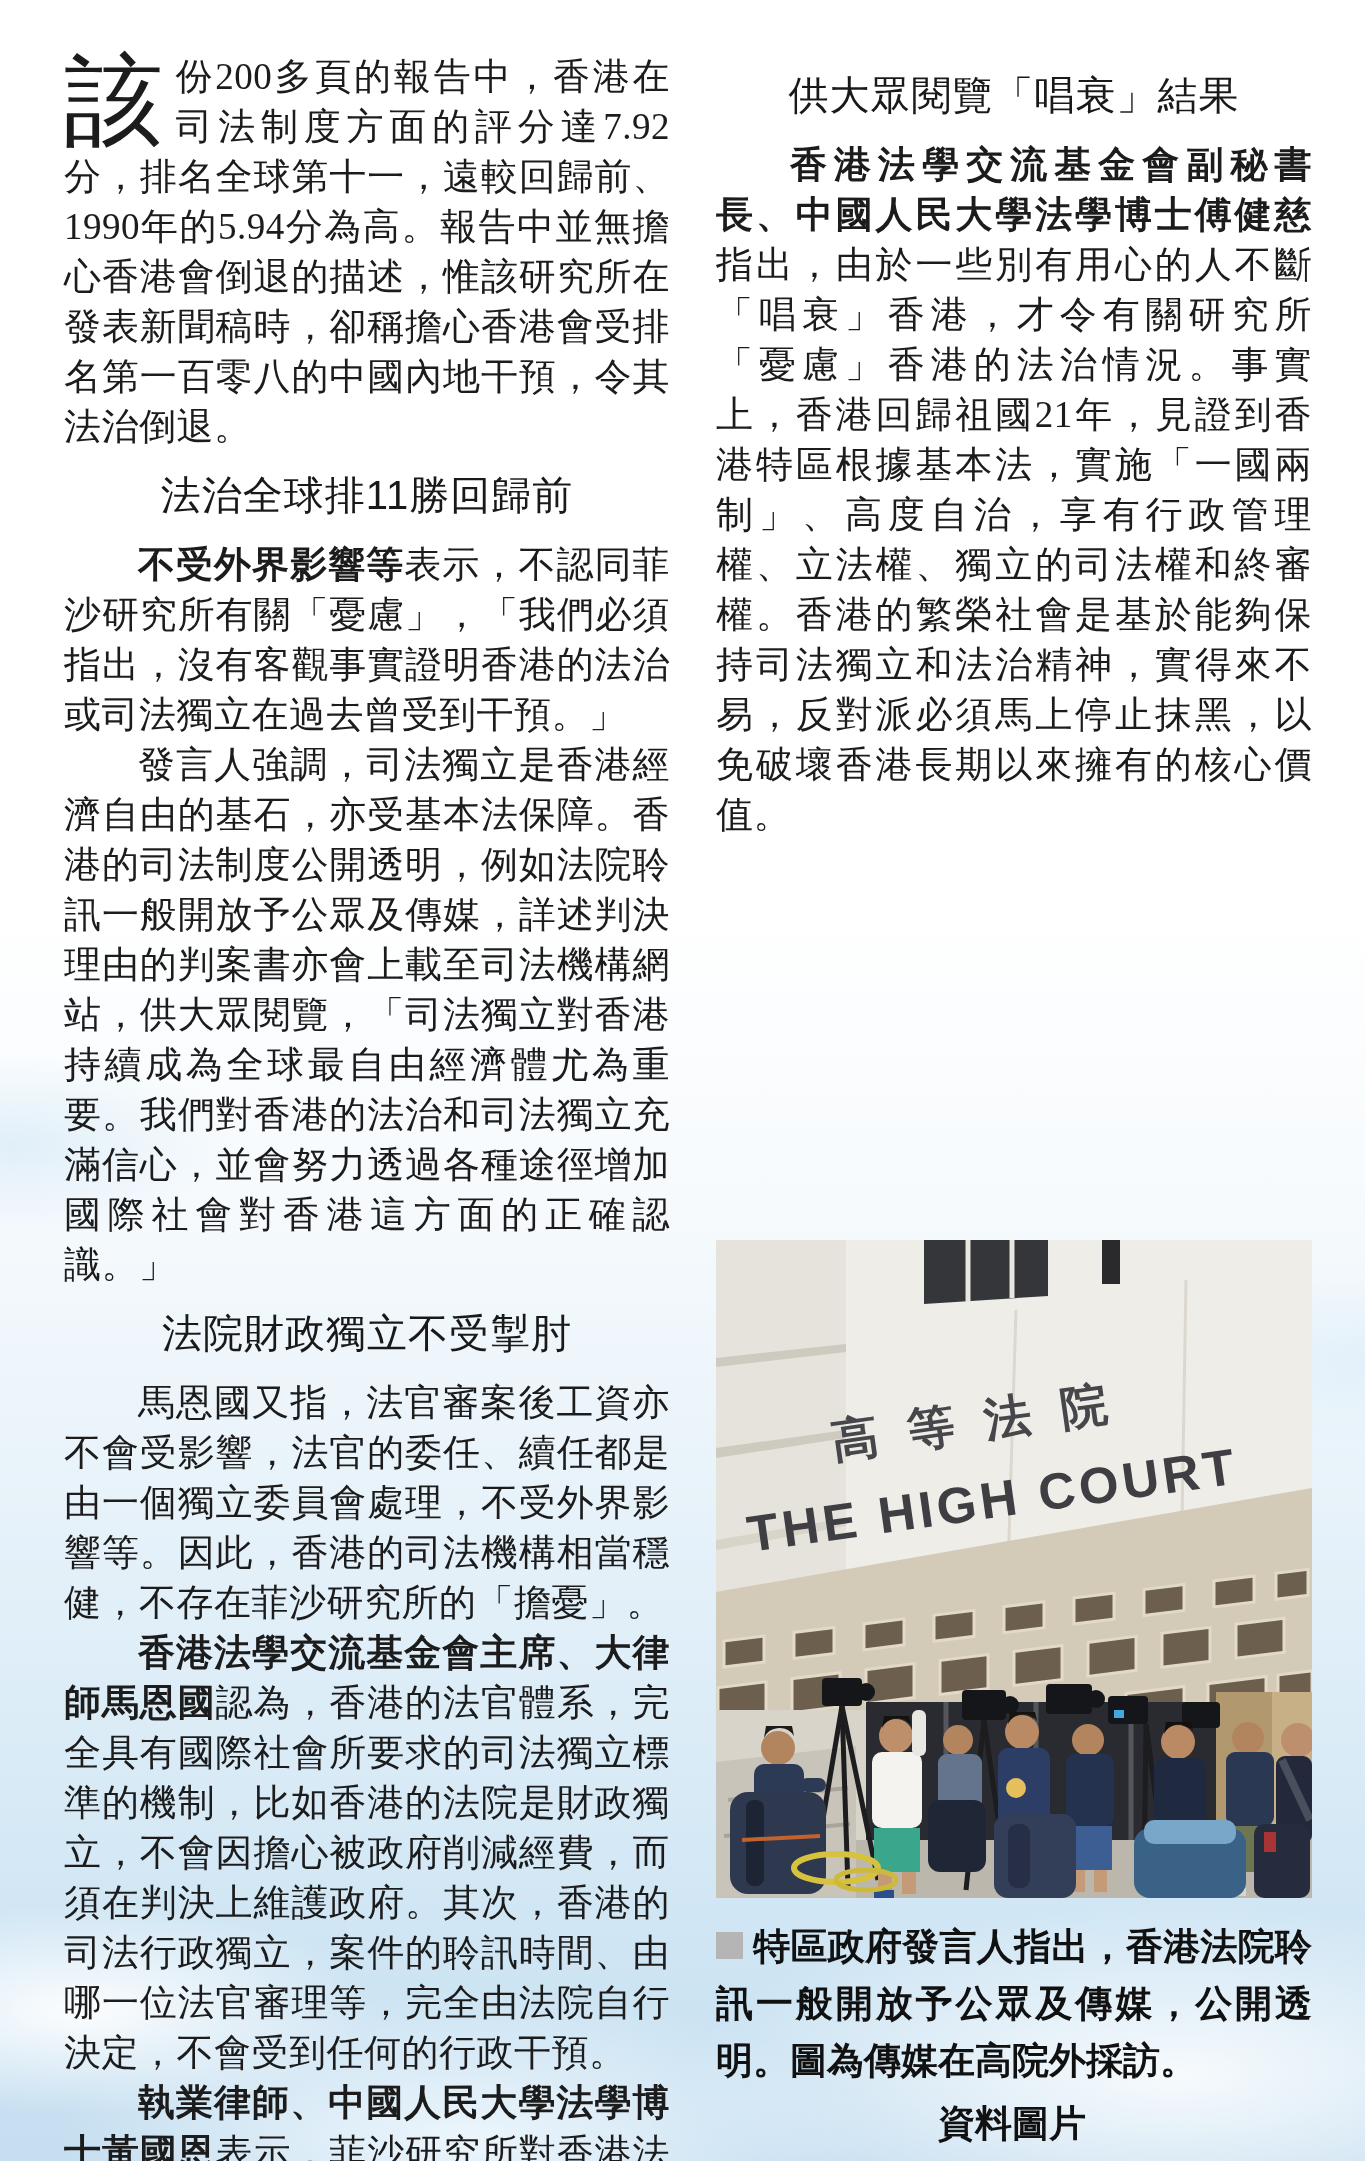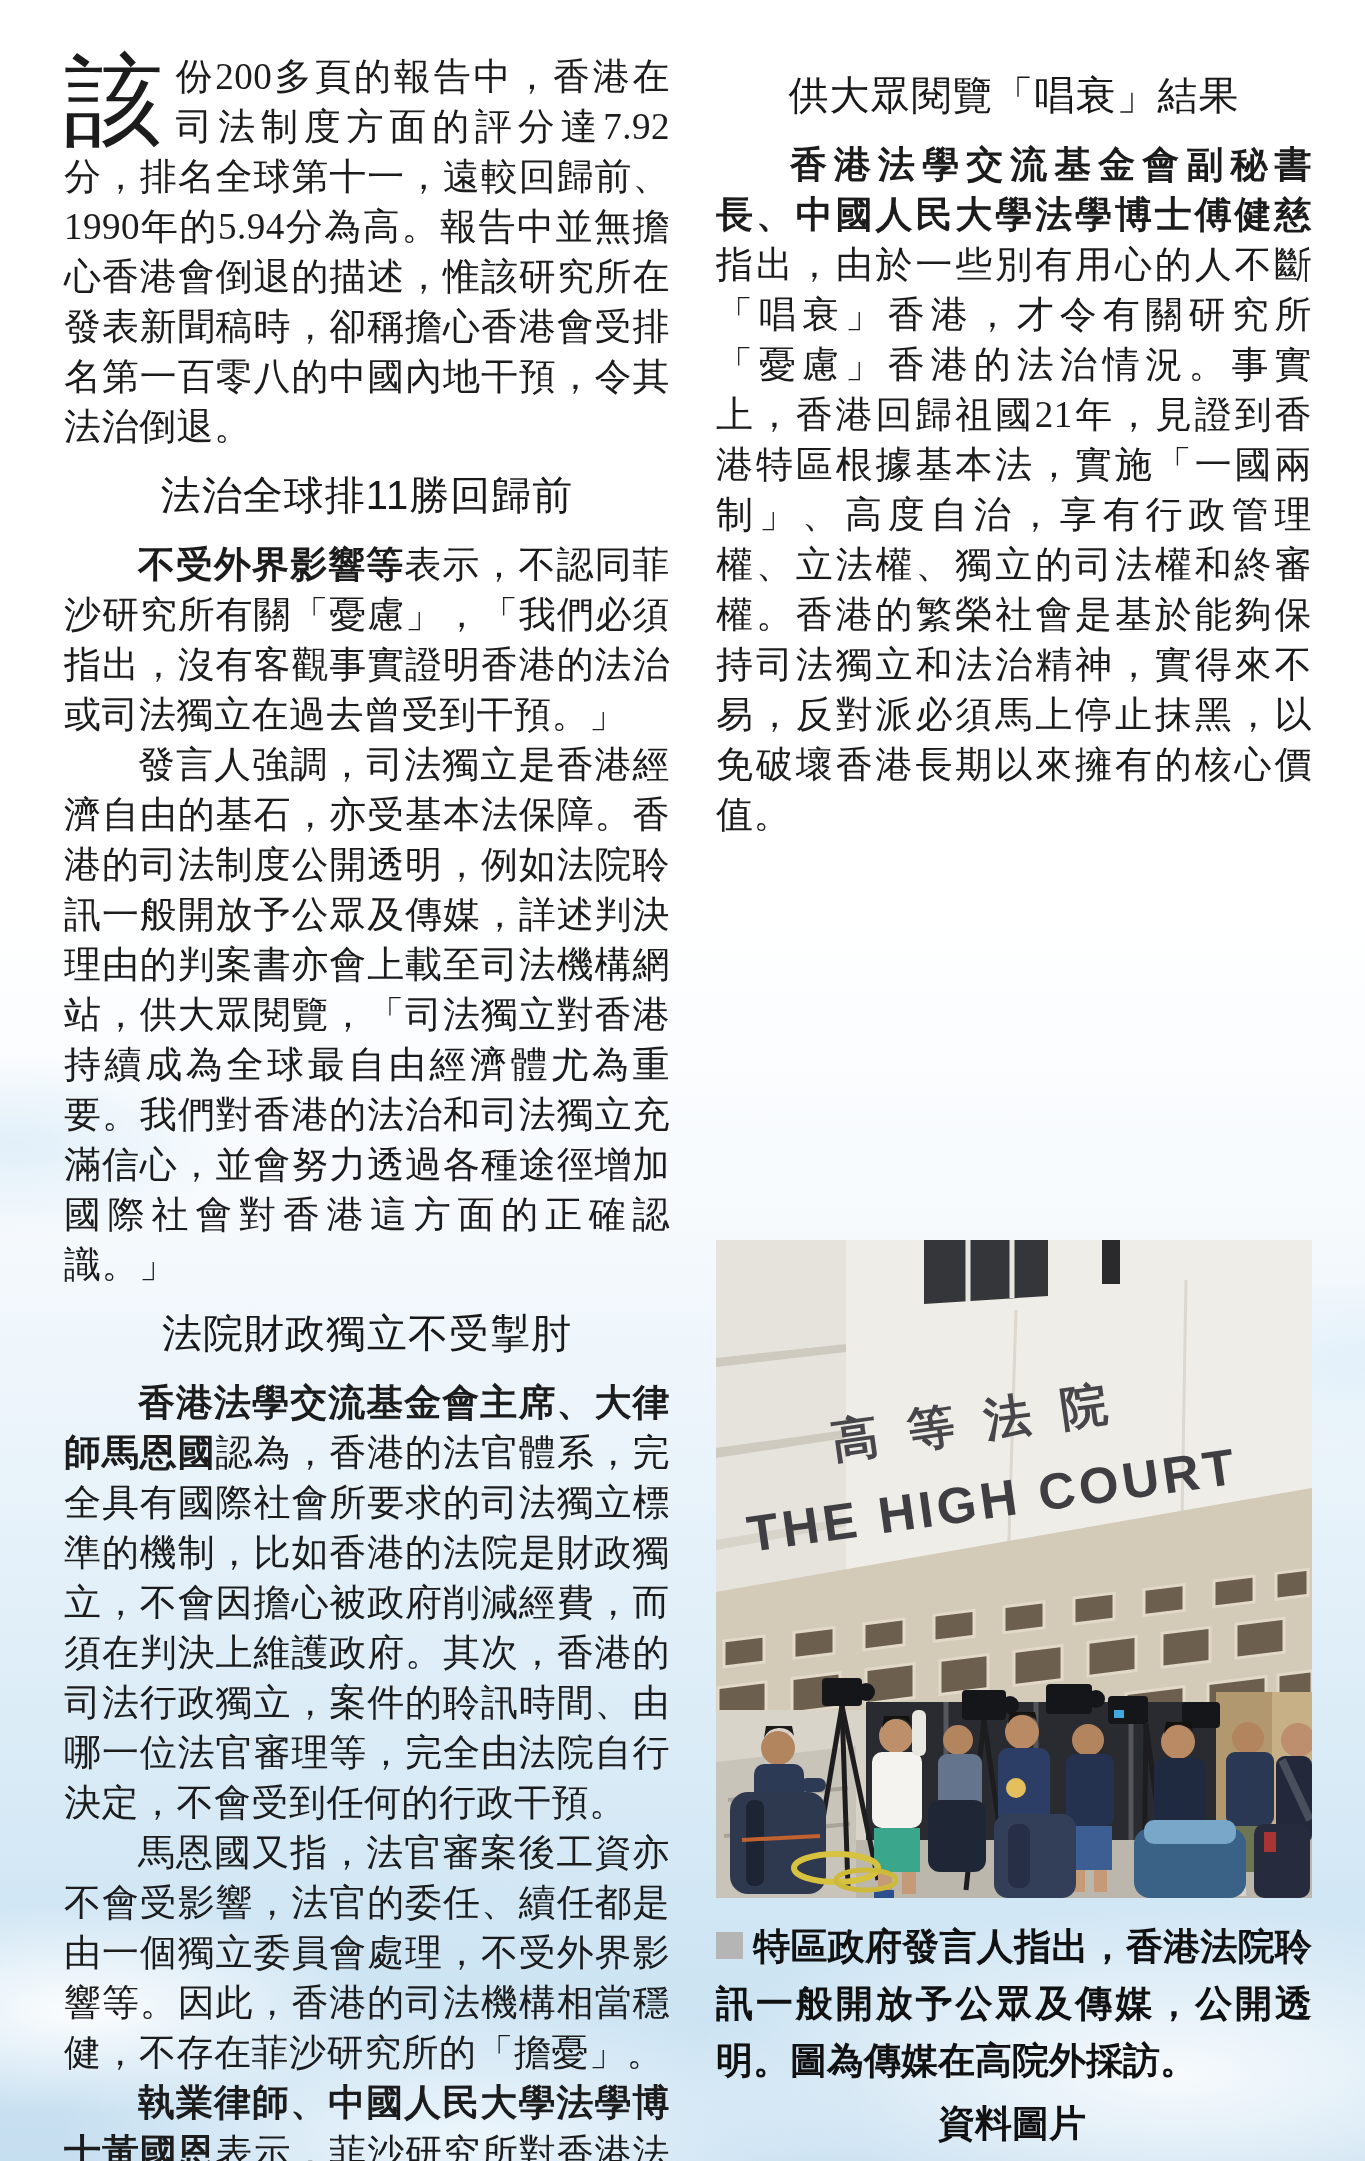--- a/index.html
+++ b/index.html
@@ -48,22 +48,22 @@
 <body>
 
 <div class="page">
 
   <div class="col" style="left:64px;top:52px;width:606px;">
     <p class="lede"><span class="dropcap">該</span><span>份200多頁的報告中，香港在司法制度方面的評分達7.92分，排名全球第十一，遠較回歸前、1990年的5.94分為高。報告中並無擔心香港會倒退的描述，惟該研究所在發表新聞稿時，卻稱擔心香港會受排名第一百零八的中國內地干預，令其法治倒退。</span></p>
     <h2 class="head">法治全球排11勝回歸前</h2>
     <p><span class="bd">不受外界影響等</span><span>表示，不認同菲沙研究所有關「憂慮」，「我們必須指出，沒有客觀事實證明香港的法治或司法獨立在過去曾受到干預。」</span></p>
     <p>發言人強調，司法獨立是香港經濟自由的基石，亦受基本法保障。香港的司法制度公開透明，例如法院聆訊一般開放予公眾及傳媒，詳述判決理由的判案書亦會上載至司法機構網站，供大眾閱覽，「司法獨立對香港持續成為全球最自由經濟體尤為重要。我們對香港的法治和司法獨立充滿信心，並會努力透過各種途徑增加國際社會對香港這方面的正確認識。」</p>
     <h2 class="head">法院財政獨立不受掣肘</h2>
+    <p>馬恩國又指，法官審案後工資亦不會受影響，法官的委任、續任都是由一個獨立委員會處理，不受外界影響等。因此，香港的司法機構相當穩健，不存在菲沙研究所的「擔憂」。</p>
     <p><span class="bd">香港法學交流基金會主席、大律師馬恩國</span><span>認為，香港的法官體系，完全具有國際社會所要求的司法獨立標準的機制，比如香港的法院是財政獨立，不會因擔心被政府削減經費，而須在判決上維護政府。其次，香港的司法行政獨立，案件的聆訊時間、由哪一位法官審理等，完全由法院自行決定，不會受到任何的行政干預。</span></p>
-    <p>馬恩國又指，法官審案後工資亦不會受影響，法官的委任、續任都是由一個獨立委員會處理，不受外界影響等。因此，香港的司法機構相當穩健，不存在菲沙研究所的「擔憂」。</p>
     <p><span class="bd">執業律師、中國人民大學法學博士黃國恩</span><span>表示，菲沙研究所對香港法治</span></p>
   </div>
 
   <div class="col" style="left:716px;top:52px;width:596px;height:1185px;overflow:hidden;">
     <h2 class="head">供大眾閱覽「唱衰」結果</h2>
     <p><span class="bd">香港法學交流基金會副秘書長、中國人民大學法學博士傅健慈</span><span>指出，由於一些別有用心的人不斷「唱衰」香港，才令有關研究所「憂慮」香港的法治情況。事實上，香港回歸祖國21年，見證到香港特區根據基本法，實施「一國兩制」、高度自治，享有行政管理權、立法權、獨立的司法權和終審權。香港的繁榮社會是基於能夠保持司法獨立和法治精神，實得來不易，反對派必須馬上停止抹黑，以免破壞香港長期以來擁有的核心價值。</span></p>
   </div>
 
   <div class="photo-wrap">
     <svg viewBox="0 0 596 658">

